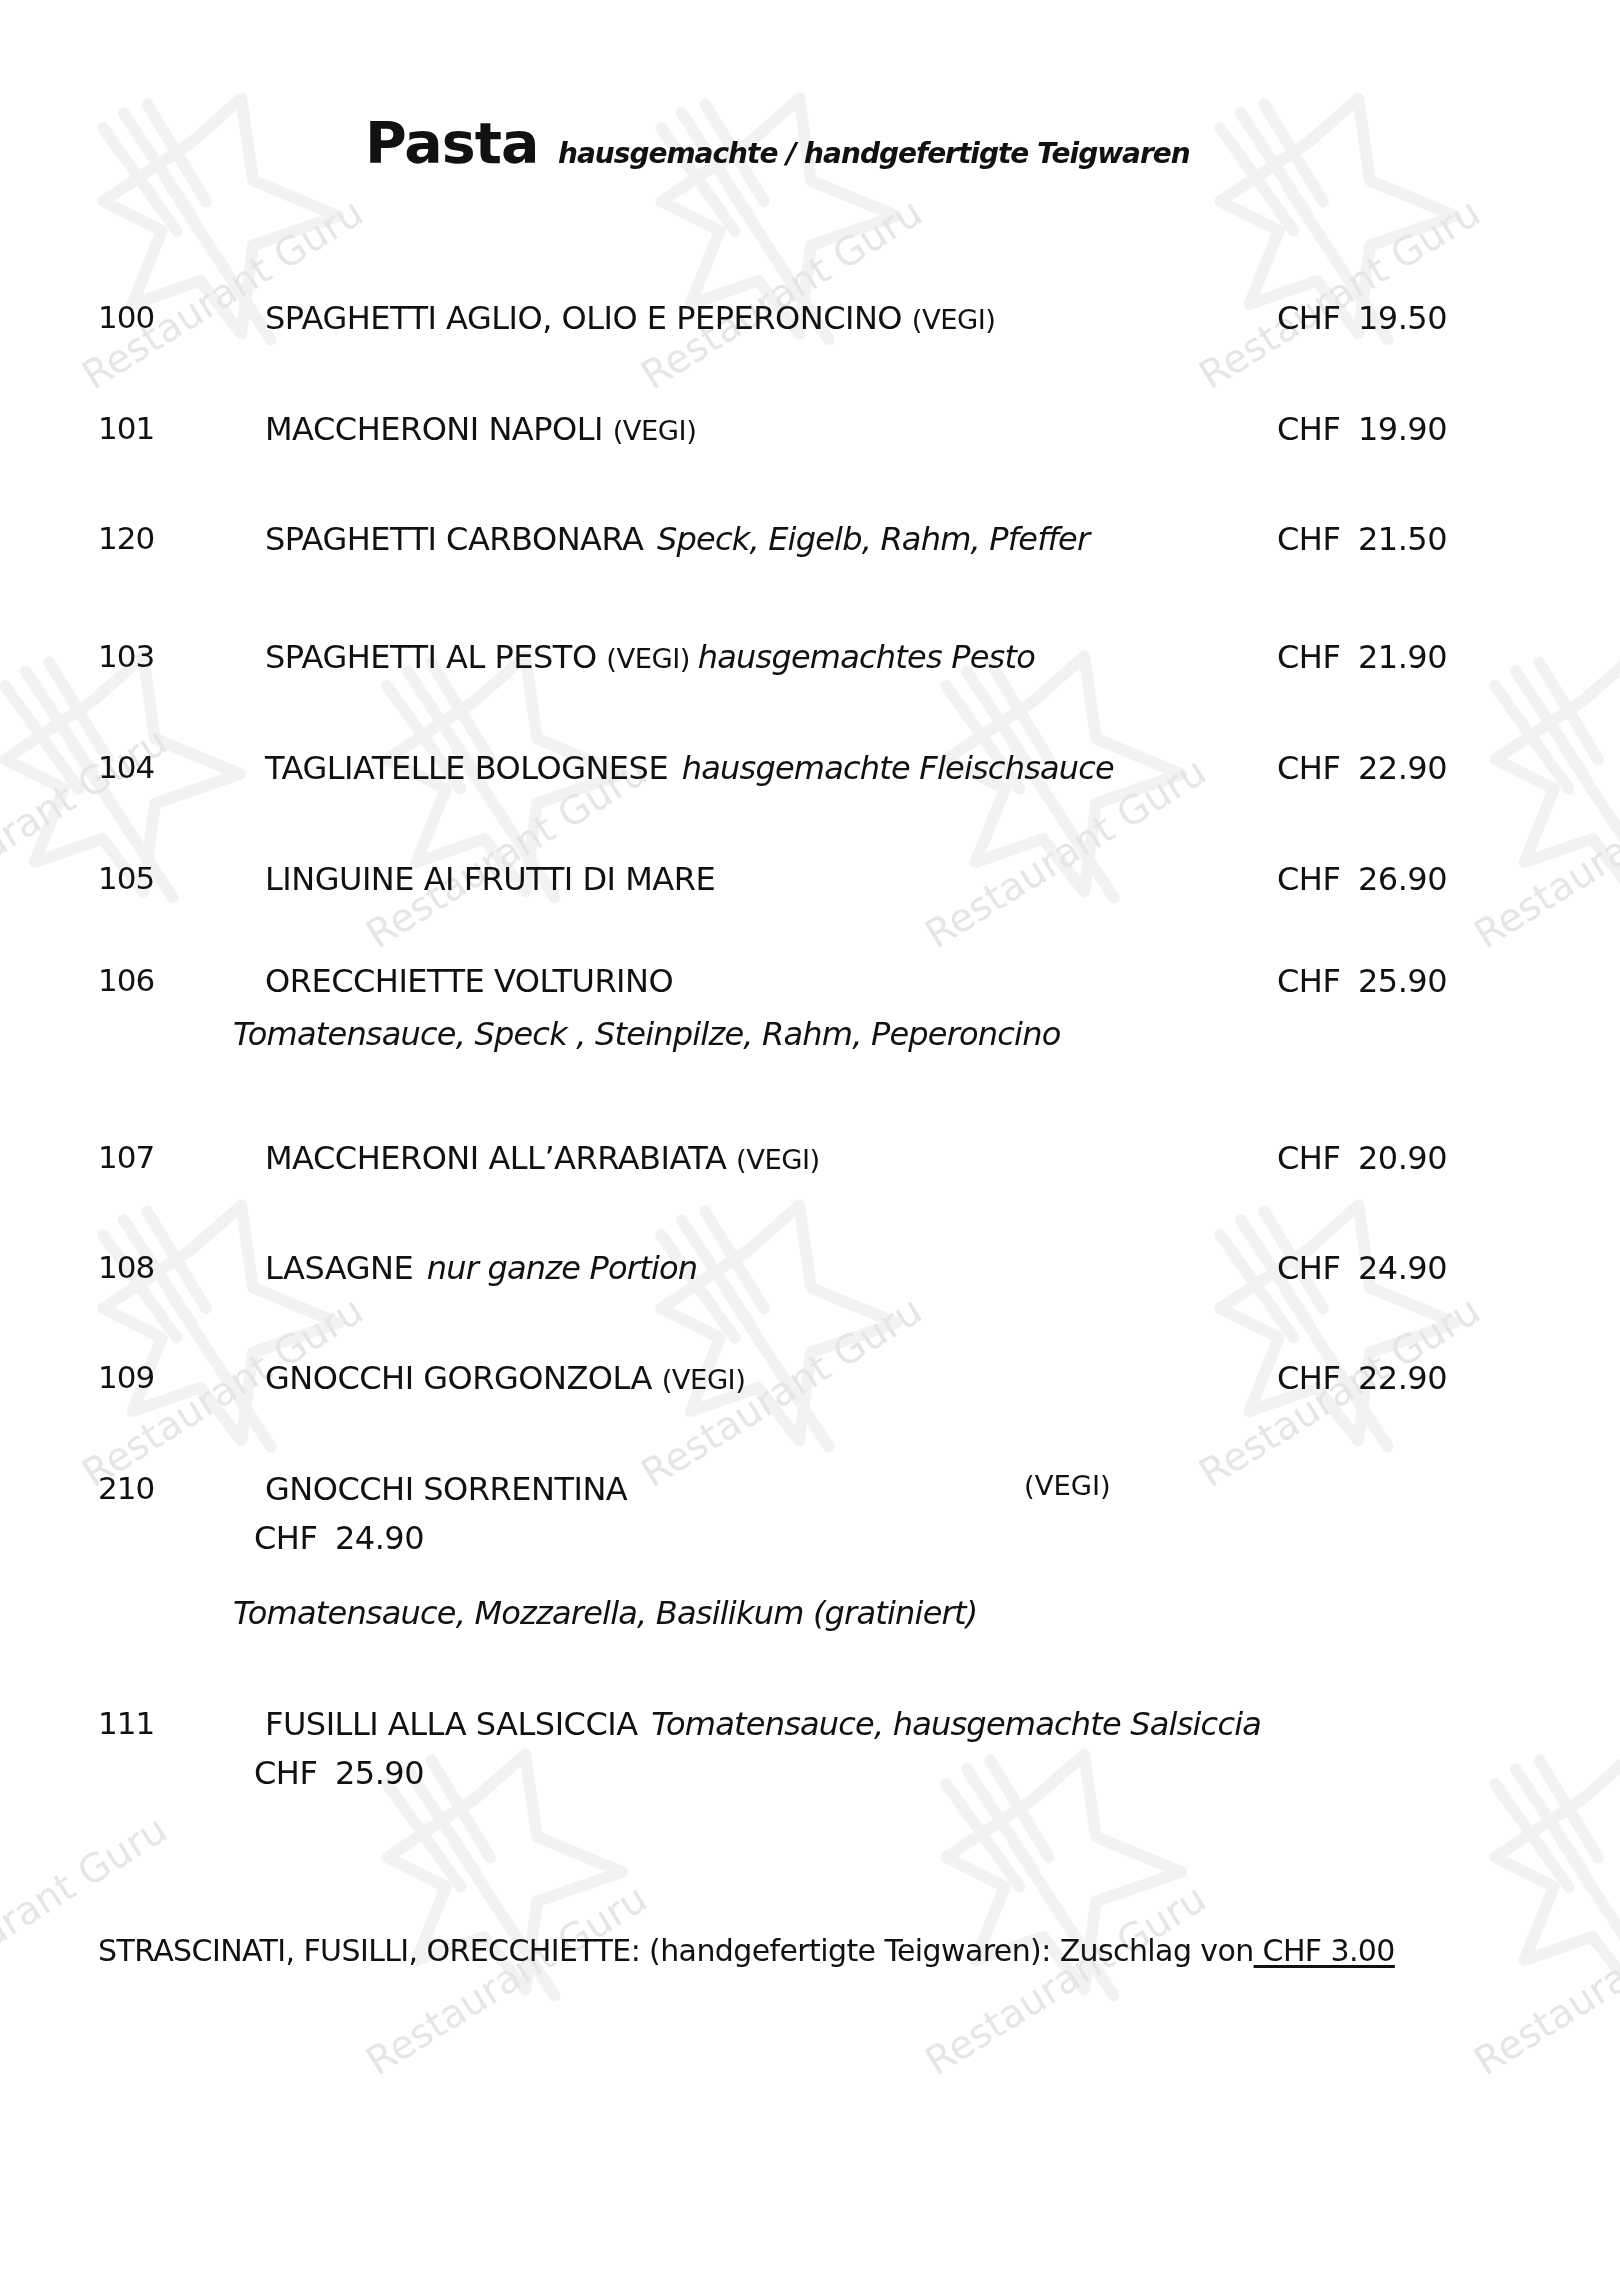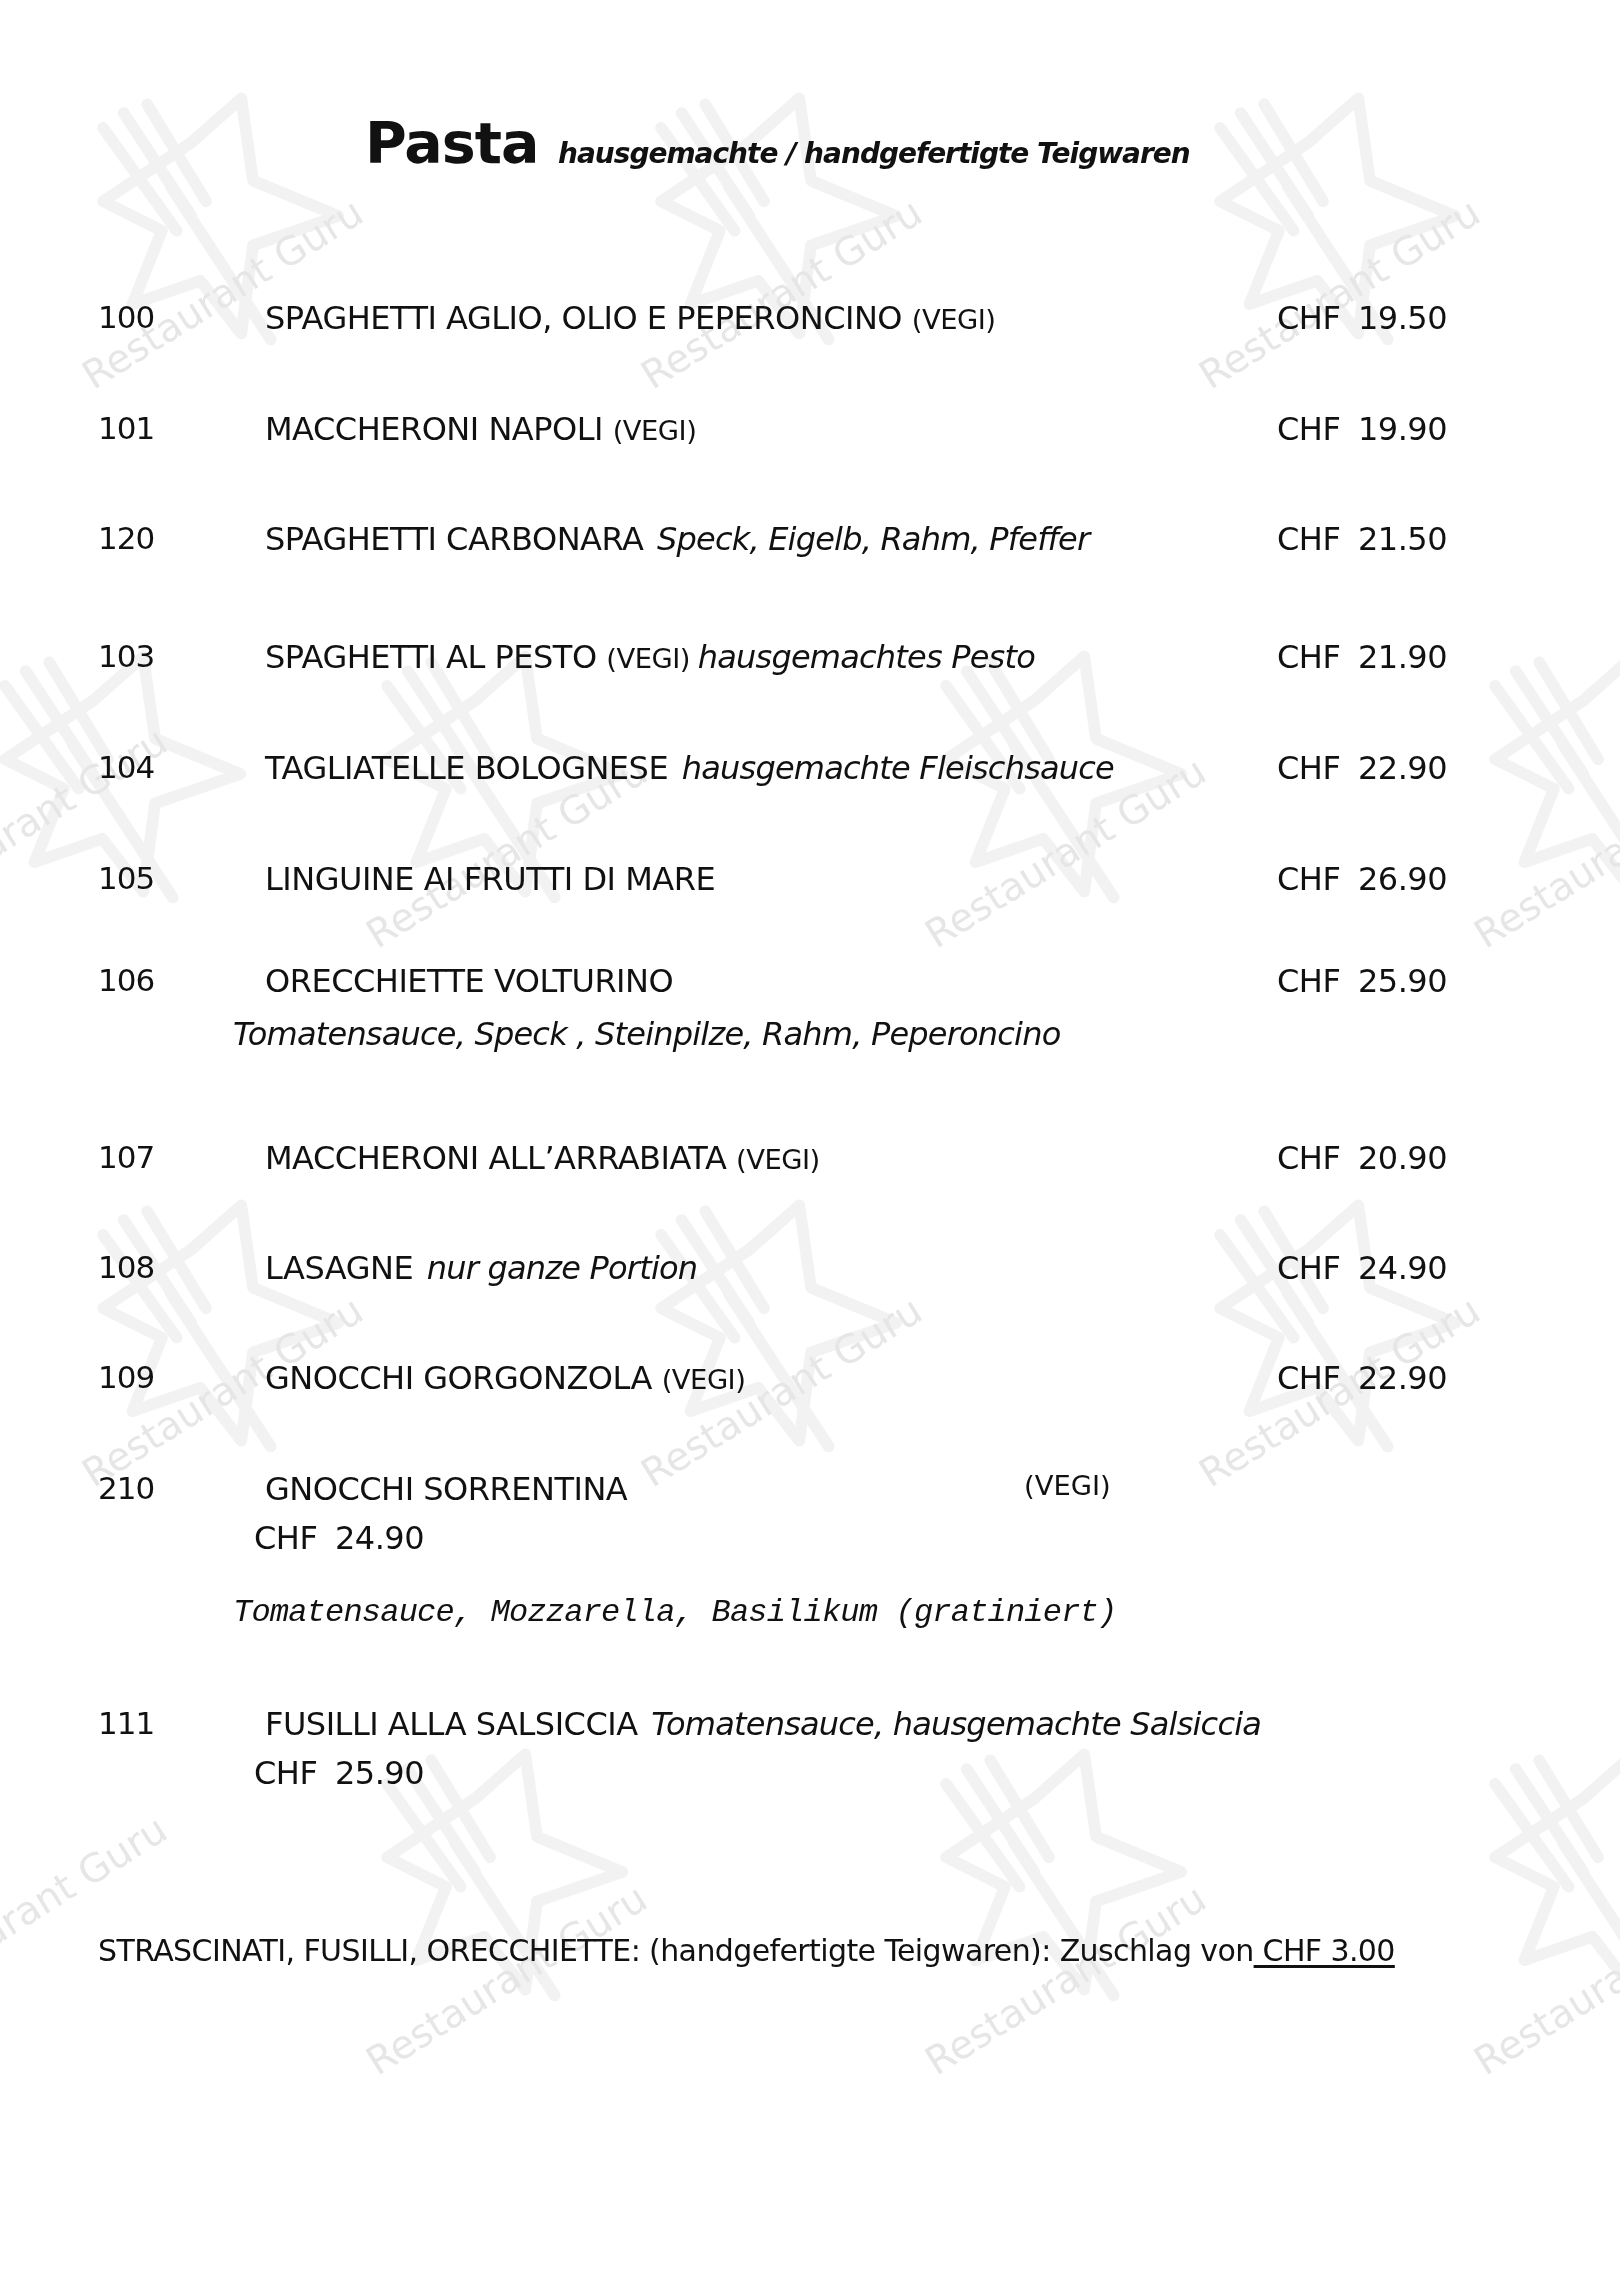--- a/index.html
+++ b/index.html
@@ -267,21 +267,21 @@
   <span class="item-num">109</span>
   <span class="item-name"><span>GNOCCHI GORGONZOLA</span> <span class="item-tag">(VEGI)</span></span>
   <span class="item-price"><span class="price-cur">CHF</span><span>22.90</span></span>
 </div>
 
 <div class="menu-item" style="top:1470px;">
   <span class="item-num">210</span>
   <span class="item-name">GNOCCHI SORRENTINA</span>
   <span class="tag-floating">(VEGI)</span>
   <span class="price-wrapped" style="top:49px;"><span class="price-cur">CHF</span><span>24.90</span></span>
-  <span class="second-line" style="top:124px;font-family:Liberation Mono, monospace;">Tomatensauce, Mozzarella, Basilikum (gratiniert)</span>
+  <span class="second-line" style="top:124px;">Tomatensauce, Mozzarella, Basilikum (gratiniert)</span>
 </div>
 
 <div class="menu-item" style="top:1705px;">
   <span class="item-num">111</span>
   <span class="item-name"><span>FUSILLI ALLA SALSICCIA</span><span class="item-desc">Tomatensauce, hausgemachte Salsiccia</span></span>
   <span class="price-wrapped" style="top:49px;"><span class="price-cur">CHF</span><span>25.90</span></span>
 </div>
 
 <div class="footer">
   <div>

